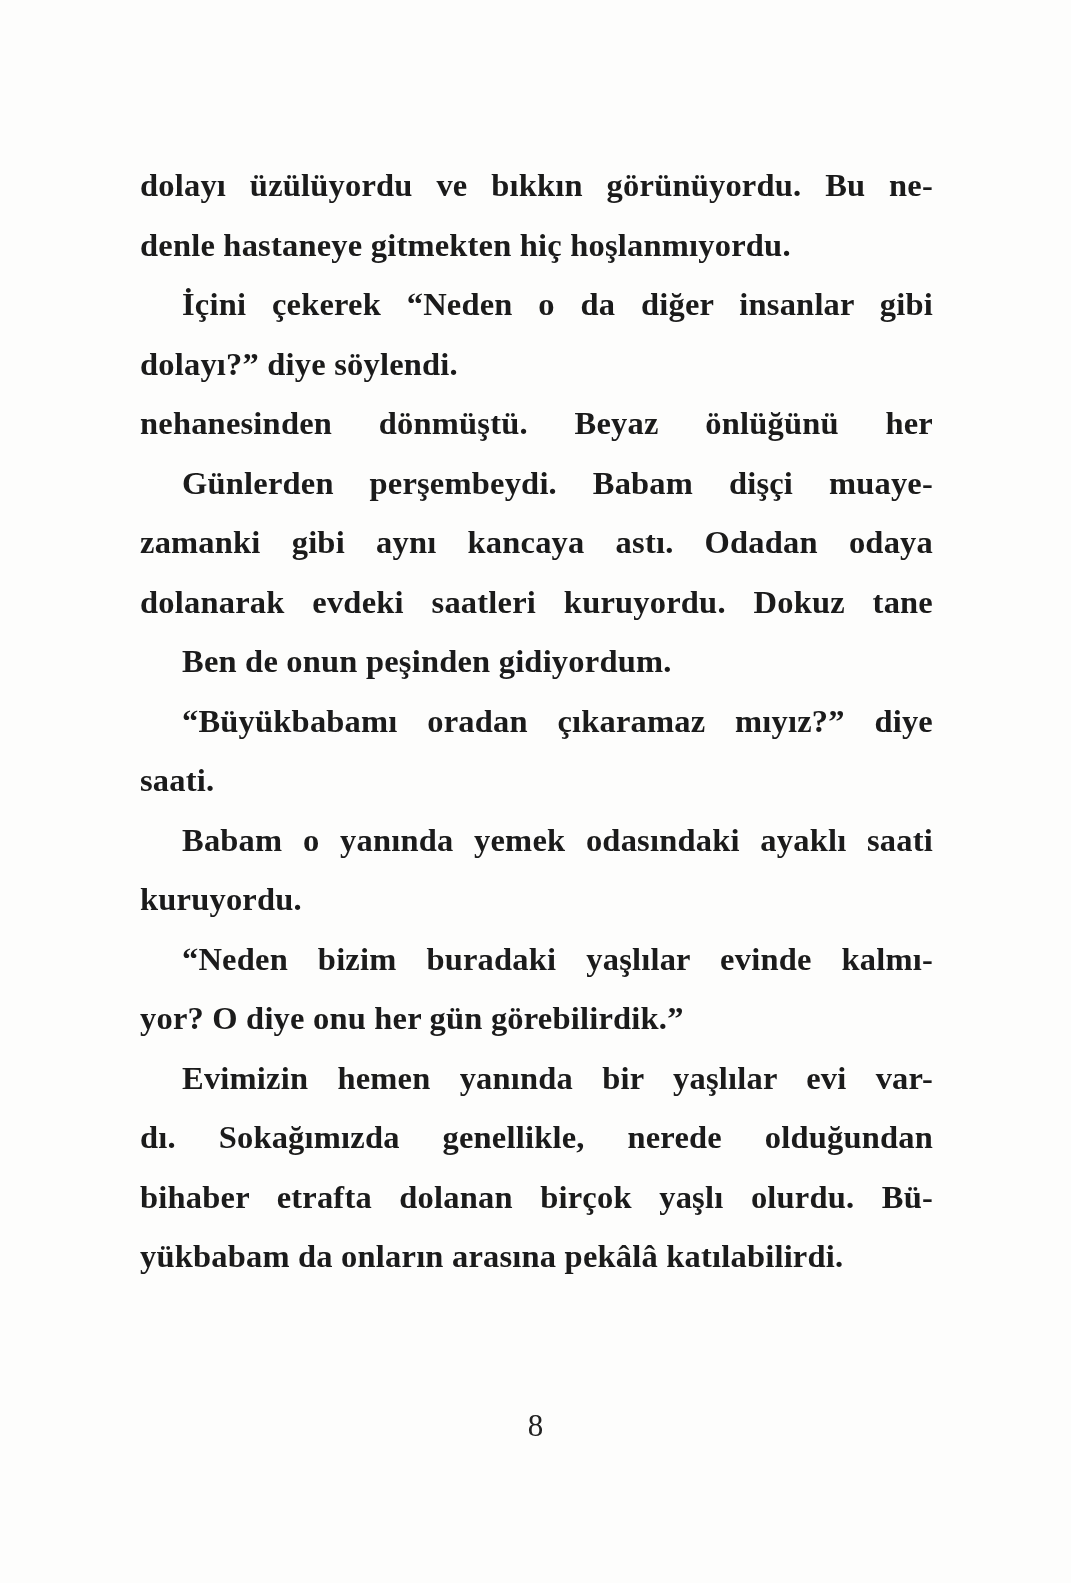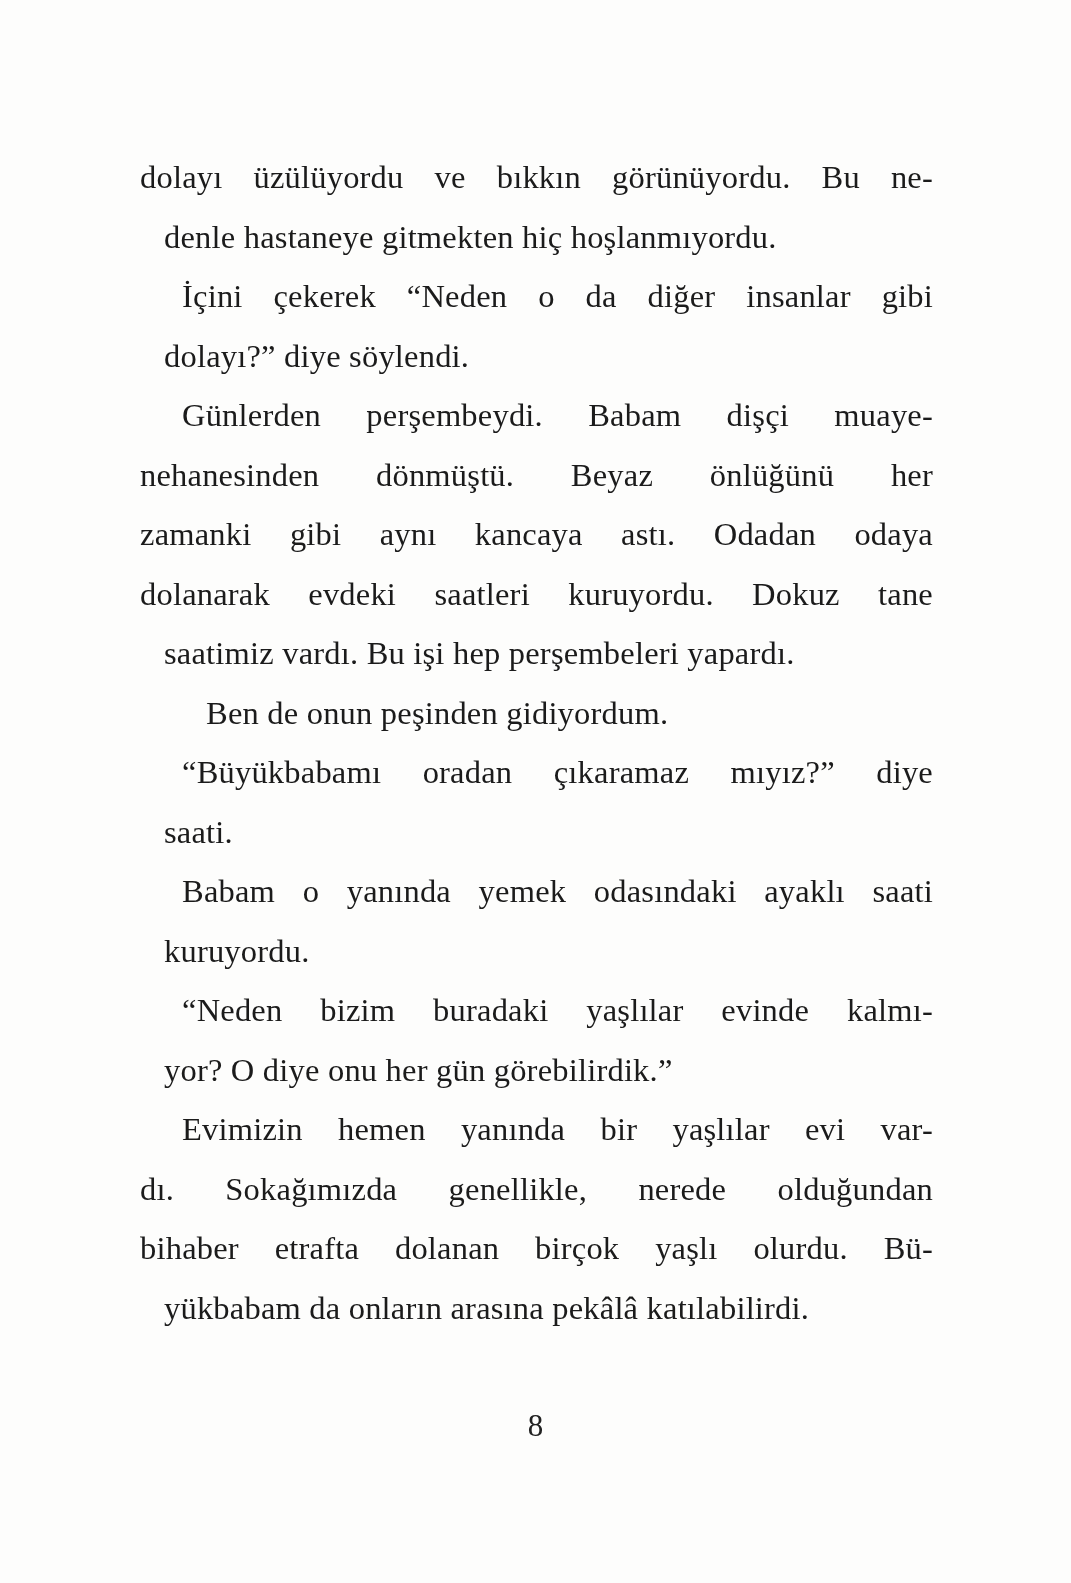--- a/index.html
+++ b/index.html
@@ -12,64 +12,63 @@
     width: 1071px;
     height: 1583px;
     background: #fdfdfc;
     overflow: hidden;
     font-family: "Liberation Serif", "DejaVu Serif", serif;
     color: #1b1b1b;
   }
   .text-block {
     position: absolute;
     left: 140px;
-    top: 148px;
+    top: 156px;
     width: 793px;
+    font-weight: bold;
   }
   .line {
     font-size: 32.5px;
     line-height: 59.5px;
     height: 59.5px;
     text-align: justify;
     text-align-last: justify;
     white-space: normal;
     letter-spacing: 0.2px;
   }
   .line.indent {
     text-indent: 42px;
   }
   .line.last {
     text-align: left;
     text-align-last: left;
-    margin-left: 24px;
   }
   .page-number {
     position: absolute;
     left: 0;
     width: 1071px;
     top: 1408px;
     text-align: center;
     font-size: 31px;
     color: #222;
   }
 </style>
 </head>
 <body>
 
 <div class="page">
   <main class="text-block">
       <div class="line">dolayı üzülüyordu ve bıkkın görünüyordu. Bu ne-</div>
       <div class="line last">denle hastaneye gitmekten hiç hoşlanmıyordu.</div>
       <div class="line indent">İçini çekerek “Neden o da diğer insanlar gibi</div>
       <div class="line last">dolayı?” diye söylendi.</div>
+      <div class="line">nehanesinden dönmüştü. Beyaz önlüğünü her</div>
       <div class="line indent">Günlerden perşembeydi. Babam dişçi muaye-</div>
-      <div class="line">nehanesinden dönmüştü. Beyaz önlüğünü her</div>
       <div class="line">zamanki gibi aynı kancaya astı. Odadan odaya</div>
       <div class="line">dolanarak evdeki saatleri kuruyordu. Dokuz tane</div>
-      <div class="line last">saatimiz vardı. Bu işi hep perşembeleri yapardı.</div>
       <div class="line indent last">Ben de onun peşinden gidiyordum.</div>
       <div class="line indent">“Büyükbabamı oradan çıkaramaz mıyız?” diye</div>
       <div class="line last">saati.</div>
       <div class="line indent">Babam o yanında yemek odasındaki ayaklı saati</div>
       <div class="line last">kuruyordu.</div>
       <div class="line indent">“Neden bizim buradaki yaşlılar evinde kalmı-</div>
       <div class="line last">yor? O diye onu her gün görebilirdik.”</div>
       <div class="line indent">Evimizin hemen yanında bir yaşlılar evi var-</div>
       <div class="line">dı. Sokağımızda genellikle, nerede olduğundan</div>
       <div class="line">bihaber etrafta dolanan birçok yaşlı olurdu. Bü-</div>

